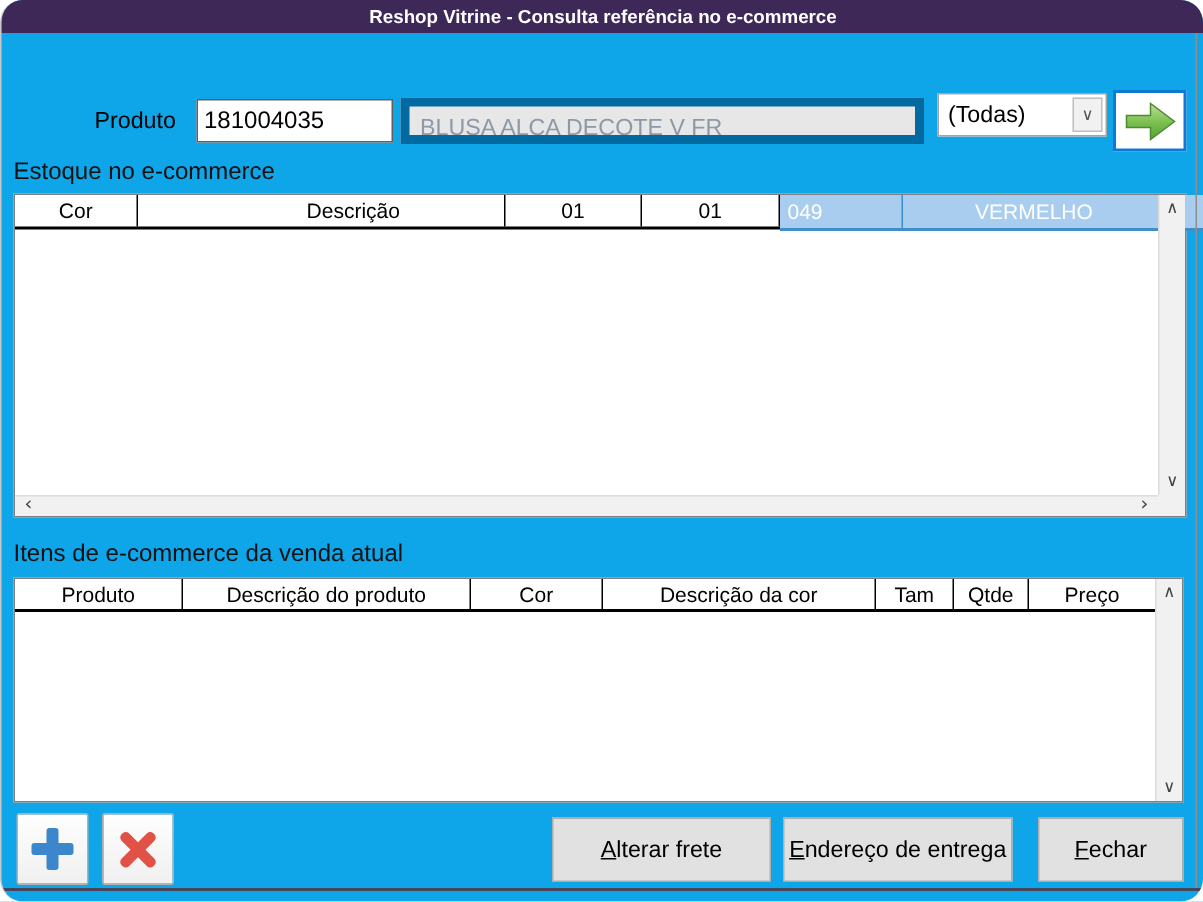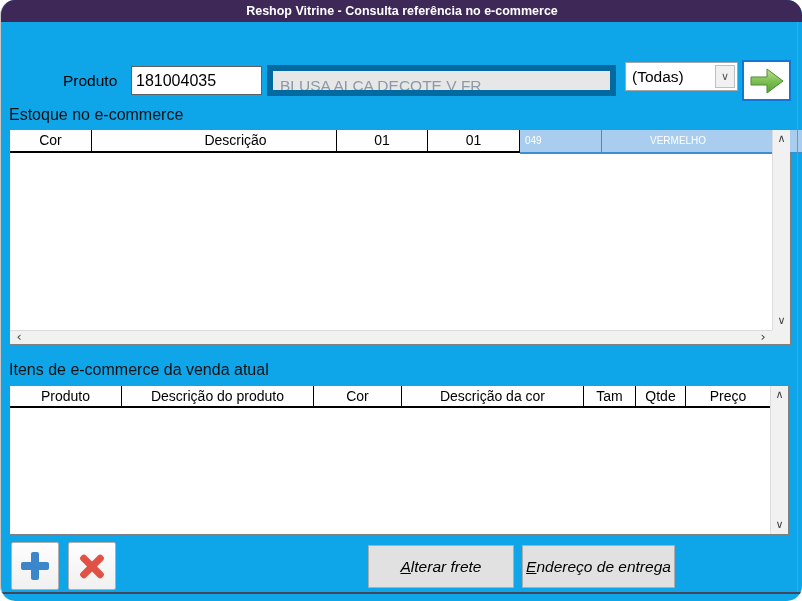--- a/index.html
+++ b/index.html
@@ -70,21 +70,21 @@
   .ghead .cell {
     font-size:14px; color:#000; text-align:center; line-height:21px;
     border-right:1px solid #000; overflow:hidden; white-space:nowrap;
   }
   .ghead .filler { flex:1; border-right:none; background:#F0F0F0; }
   .grow-sel {
     display:flex; height:24px; background:#A9CDEE; flex:0 0 auto;
     border-bottom:2px solid #3E8ECC; cursor:default;
   }
   .grow-sel .cell {
-    font-size:10px; color:#fff; line-height:22px;
+    font-size:14px; color:#fff; line-height:22px;
     border-right:1px solid #3E8ECC; overflow:hidden; white-space:nowrap;
   }
   .grow-sel .filler { flex:1; border-right:none; }
   .gbody { display:flex; flex:1; }
   .gbody .cell { border-right:1px solid #000; }
   .gbody .filler { flex:1; border-right:none; }
   .txt-l { text-align:left; padding-left:5px; }
   .txt-r { text-align:right; padding-right:6px; }
   
   .c1a{width:82px;} .c1b{width:202px;margin-left:43px;} .c1c{width:91px;} .c1d{width:92px;} .c1e{width:92px;}
@@ -127,21 +127,20 @@
   .x-icon::before, .x-icon::after {
     content:""; position:absolute; left:0px; top:11.5px; width:30px; height:7px;
     background:#E25146; border-radius:3px;
   }
   .x-icon::before { transform:rotate(45deg); }
   .x-icon::after  { transform:rotate(-45deg); }
   .txt-btn {
     position:absolute; top:545px; height:43px; background:#E1E1E1;
     border:1px solid #ADADAD; font-size:15.5px; color:#000; cursor:pointer;
     font-family:"Liberation Sans","DejaVu Sans",sans-serif;
-    font-style:italic;
   }
   .btn-frete { left:367px; width:146px; }
   .btn-endereco { left:521px; width:153px; }
   .btn-fechar { left:691px; width:97px; }
   .ak { text-decoration:underline; }
   
   .edge-right { position:absolute; left:796px; top:22px; width:1px; height:570px; background:#8E8E8E; }
   .edge-bottom { position:absolute; left:0; top:592px; width:802px; height:2px; background:#46465A; }
 </style>
 </head>
@@ -251,16 +250,19 @@
   <button class="icon-btn del">
     <span class="x-icon"></span>
   </button>
 
   <button class="txt-btn btn-frete">
     <span class="ak">A</span><span>lterar frete</span>
   </button>
   <button class="txt-btn btn-endereco">
     <span class="ak">E</span><span>ndereço de entrega</span>
   </button>
+  <button class="txt-btn btn-fechar">
+    <span class="ak">F</span><span>echar</span>
+  </button>
 
   <div class="edge-right"></div>
   <div class="edge-bottom"></div>
 </div>
 
 </body></html>

